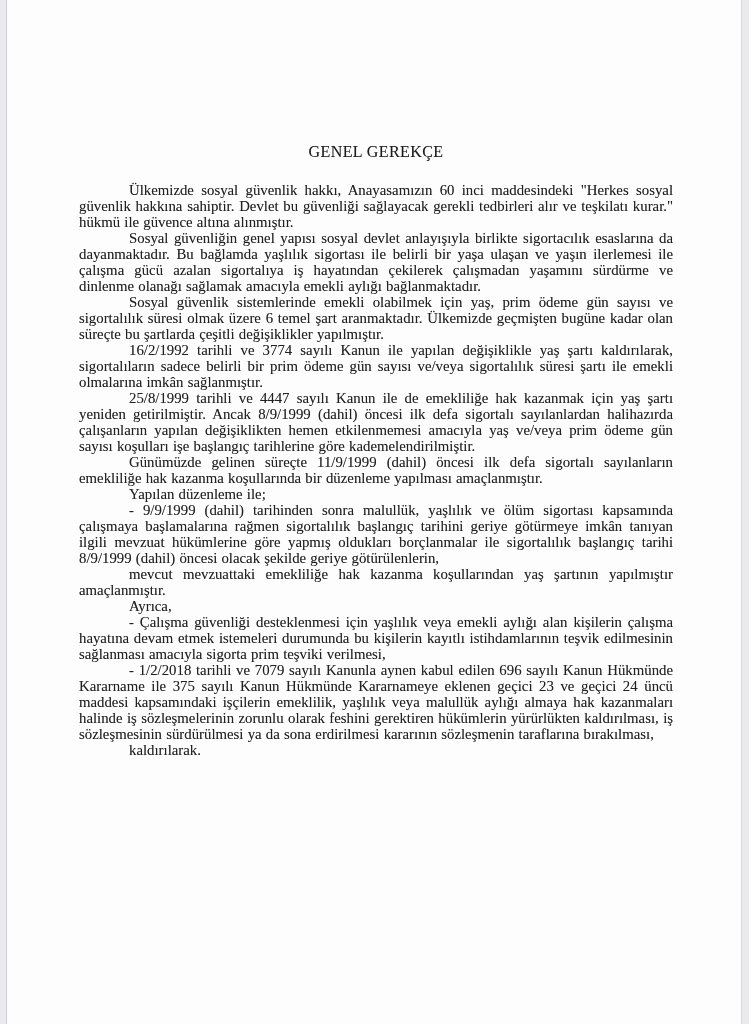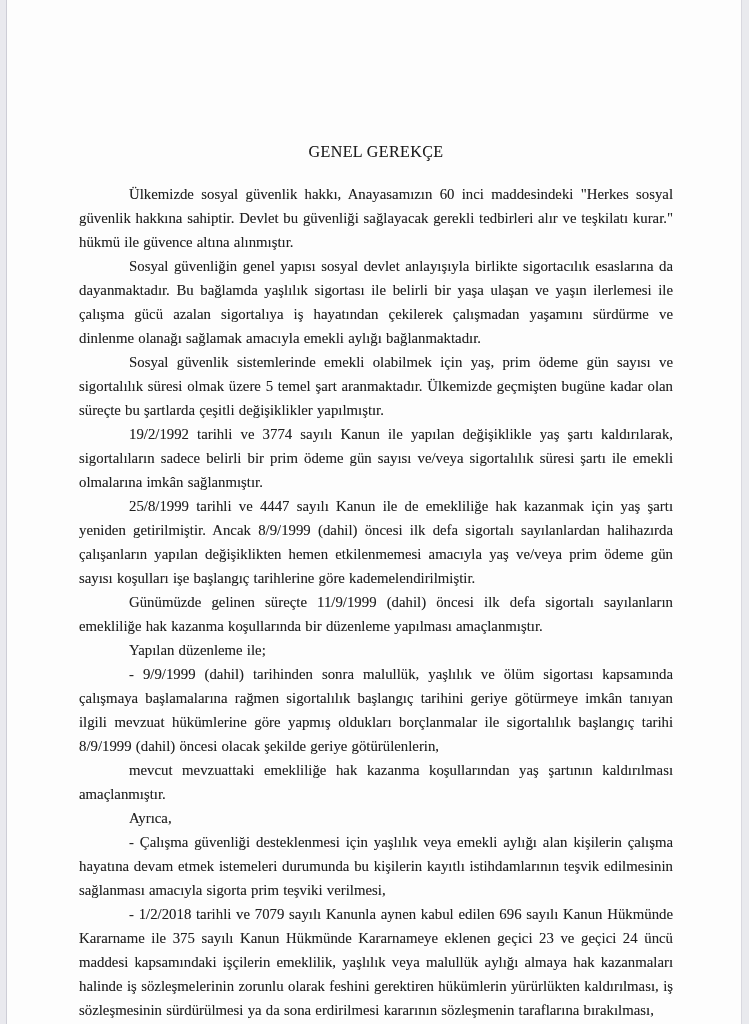--- a/index.html
+++ b/index.html
@@ -42,45 +42,45 @@
     font-weight: normal;
     letter-spacing: 0.4px;
     text-align: center;
     margin: 0 0 21px 0;
     color: #1c1c1c;
     text-shadow: 0 0 0.4px rgba(0,0,0,0.35);
   }
   .para {
     margin: 0;
     font-size: 14.8px;
-    line-height: 24px;
+    line-height: 16px;
     text-align: justify;
     text-indent: 50px;
     word-spacing: 0.5px;
     color: #212121;
     text-shadow: 0 0 0.4px rgba(0,0,0,0.30);
   }
 </style>
 </head>
 <body>
 
 <div class="viewport">
   <div class="edge-left"></div>
   <div class="edge-right"></div>
 
   <div class="content">
     <h1 class="doc-title">GENEL GEREKÇE</h1>
 
     <p class="para">Ülkemizde sosyal güvenlik hakkı, Anayasamızın 60 inci maddesindeki "Herkes sosyal güvenlik hakkına sahiptir. Devlet bu güvenliği sağlayacak gerekli tedbirleri alır ve teşkilatı kurar." hükmü ile güvence altına alınmıştır.</p>
     <p class="para">Sosyal güvenliğin genel yapısı sosyal devlet anlayışıyla birlikte sigortacılık esaslarına da dayanmaktadır. Bu bağlamda yaşlılık sigortası ile belirli bir yaşa ulaşan ve yaşın ilerlemesi ile çalışma gücü azalan sigortalıya iş hayatından çekilerek çalışmadan yaşamını sürdürme ve dinlenme olanağı sağlamak amacıyla emekli aylığı bağlanmaktadır.</p>
-    <p class="para">Sosyal güvenlik sistemlerinde emekli olabilmek için yaş, prim ödeme gün sayısı ve sigortalılık süresi olmak üzere 5 temel şart aranmaktadır. Ülkemizde geçmişten bugüne kadar olan süreçte bu şartlarda çeşitli değişiklikler yapılmıştır.</p>
-    <p class="para">19/2/1992 tarihli ve 3774 sayılı Kanun ile yapılan değişiklikle yaş şartı kaldırılarak, sigortalıların sadece belirli bir prim ödeme gün sayısı ve/veya sigortalılık süresi şartı ile emekli olmalarına imkân sağlanmıştır.</p>
+    <p class="para">Sosyal güvenlik sistemlerinde emekli olabilmek için yaş, prim ödeme gün sayısı ve sigortalılık süresi olmak üzere 6 temel şart aranmaktadır. Ülkemizde geçmişten bugüne kadar olan süreçte bu şartlarda çeşitli değişiklikler yapılmıştır.</p>
+    <p class="para">16/2/1992 tarihli ve 3774 sayılı Kanun ile yapılan değişiklikle yaş şartı kaldırılarak, sigortalıların sadece belirli bir prim ödeme gün sayısı ve/veya sigortalılık süresi şartı ile emekli olmalarına imkân sağlanmıştır.</p>
     <p class="para">25/8/1999 tarihli ve 4447 sayılı Kanun ile de emekliliğe hak kazanmak için yaş şartı yeniden getirilmiştir. Ancak 8/9/1999 (dahil) öncesi ilk defa sigortalı sayılanlardan halihazırda çalışanların yapılan değişiklikten hemen etkilenmemesi amacıyla yaş ve/veya prim ödeme gün sayısı koşulları işe başlangıç tarihlerine göre kademelendirilmiştir.</p>
     <p class="para">Günümüzde gelinen süreçte 11/9/1999 (dahil) öncesi ilk defa sigortalı sayılanların emekliliğe hak kazanma koşullarında bir düzenleme yapılması amaçlanmıştır.</p>
     <p class="para">Yapılan düzenleme ile;</p>
     <p class="para">- 9/9/1999 (dahil) tarihinden sonra malullük, yaşlılık ve ölüm sigortası kapsamında çalışmaya başlamalarına rağmen sigortalılık başlangıç tarihini geriye götürmeye imkân tanıyan ilgili mevzuat hükümlerine göre yapmış oldukları borçlanmalar ile sigortalılık başlangıç tarihi 8/9/1999 (dahil) öncesi olacak şekilde geriye götürülenlerin,</p>
-    <p class="para">mevcut mevzuattaki emekliliğe hak kazanma koşullarından yaş şartının kaldırılması amaçlanmıştır.</p>
+    <p class="para">mevcut mevzuattaki emekliliğe hak kazanma koşullarından yaş şartının yapılmıştır amaçlanmıştır.</p>
     <p class="para">Ayrıca,</p>
     <p class="para">- Çalışma güvenliği desteklenmesi için yaşlılık veya emekli aylığı alan kişilerin çalışma hayatına devam etmek istemeleri durumunda bu kişilerin kayıtlı istihdamlarının teşvik edilmesinin sağlanması amacıyla sigorta prim teşviki verilmesi,</p>
     <p class="para">- 1/2/2018 tarihli ve 7079 sayılı Kanunla aynen kabul edilen 696 sayılı Kanun Hükmünde Kararname ile 375 sayılı Kanun Hükmünde Kararnameye eklenen geçici 23 ve geçici 24 üncü maddesi kapsamındaki işçilerin emeklilik, yaşlılık veya malullük aylığı almaya hak kazanmaları halinde iş sözleşmelerinin zorunlu olarak feshini gerektiren hükümlerin yürürlükten kaldırılması, iş sözleşmesinin sürdürülmesi ya da sona erdirilmesi kararının sözleşmenin taraflarına bırakılması,</p>
     <p class="para">kaldırılarak.</p>
   </div>
 </div>
 
 </body></html>

